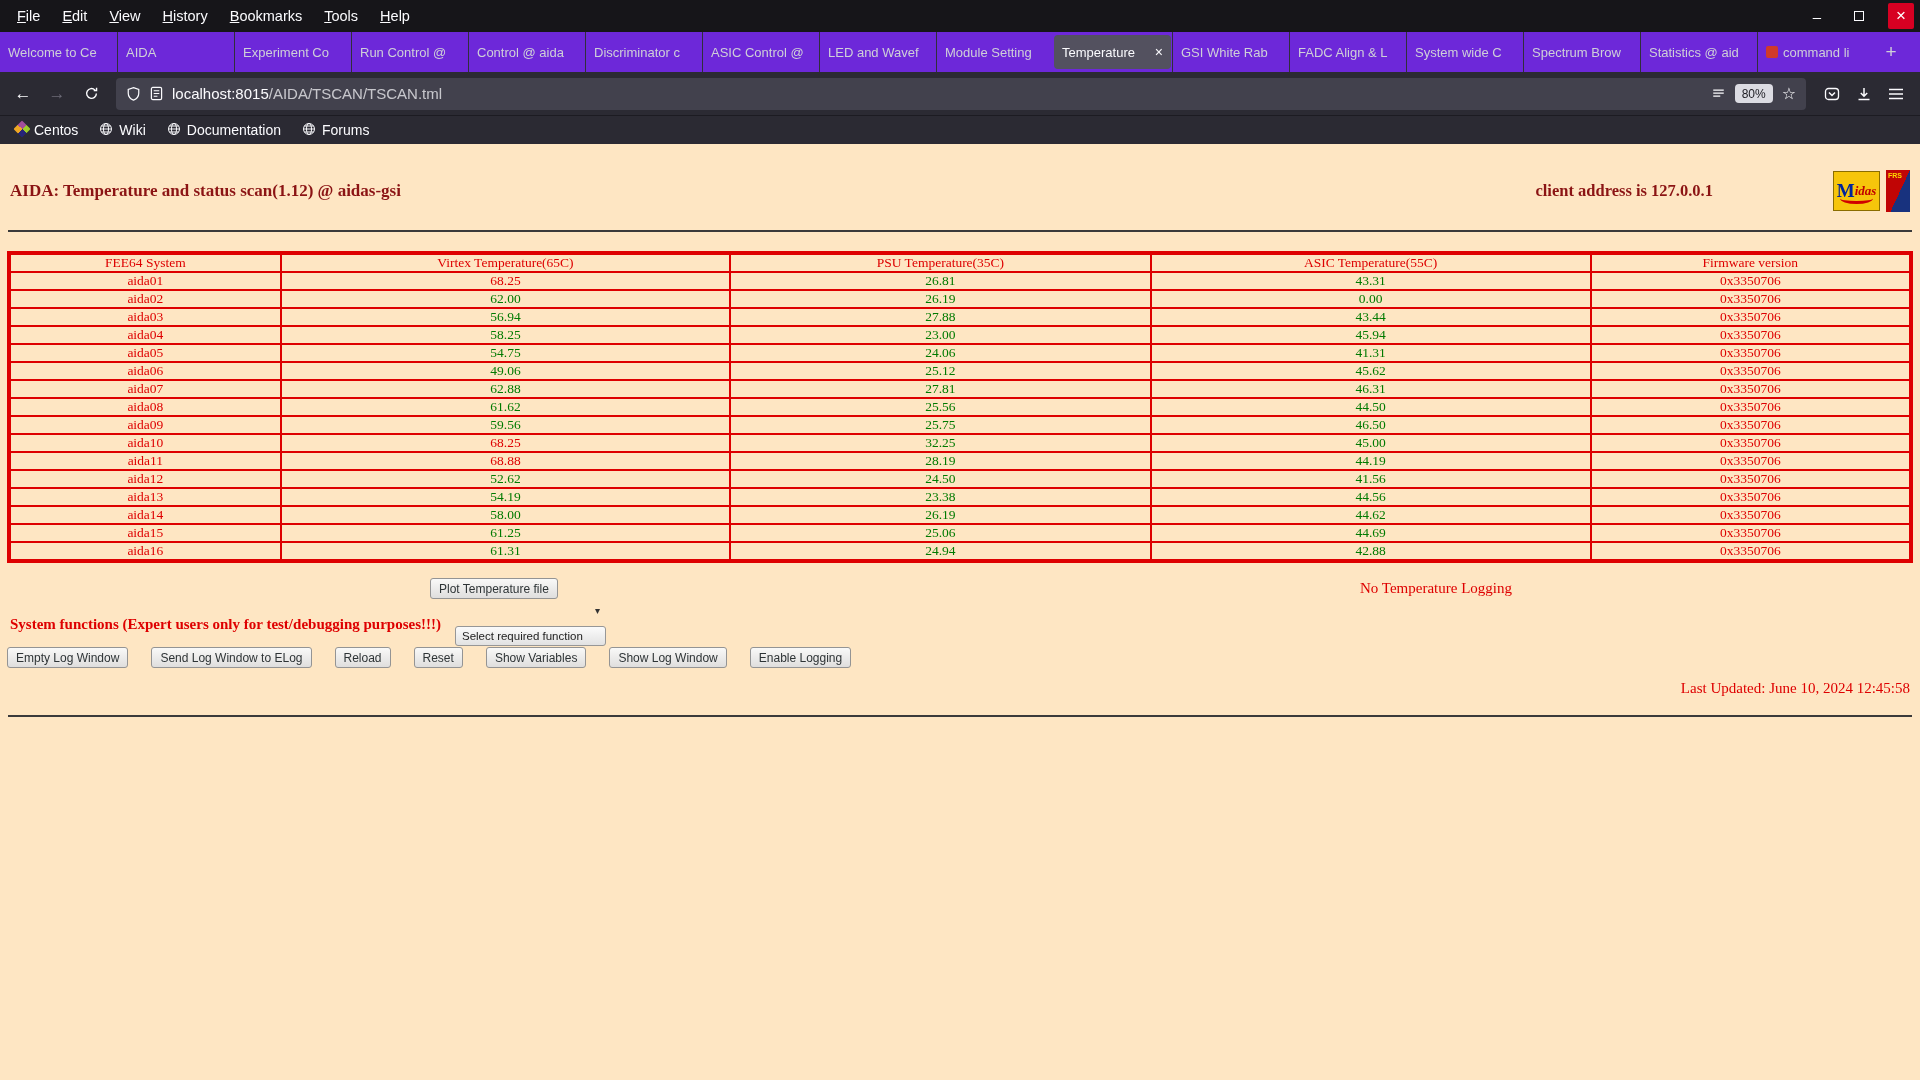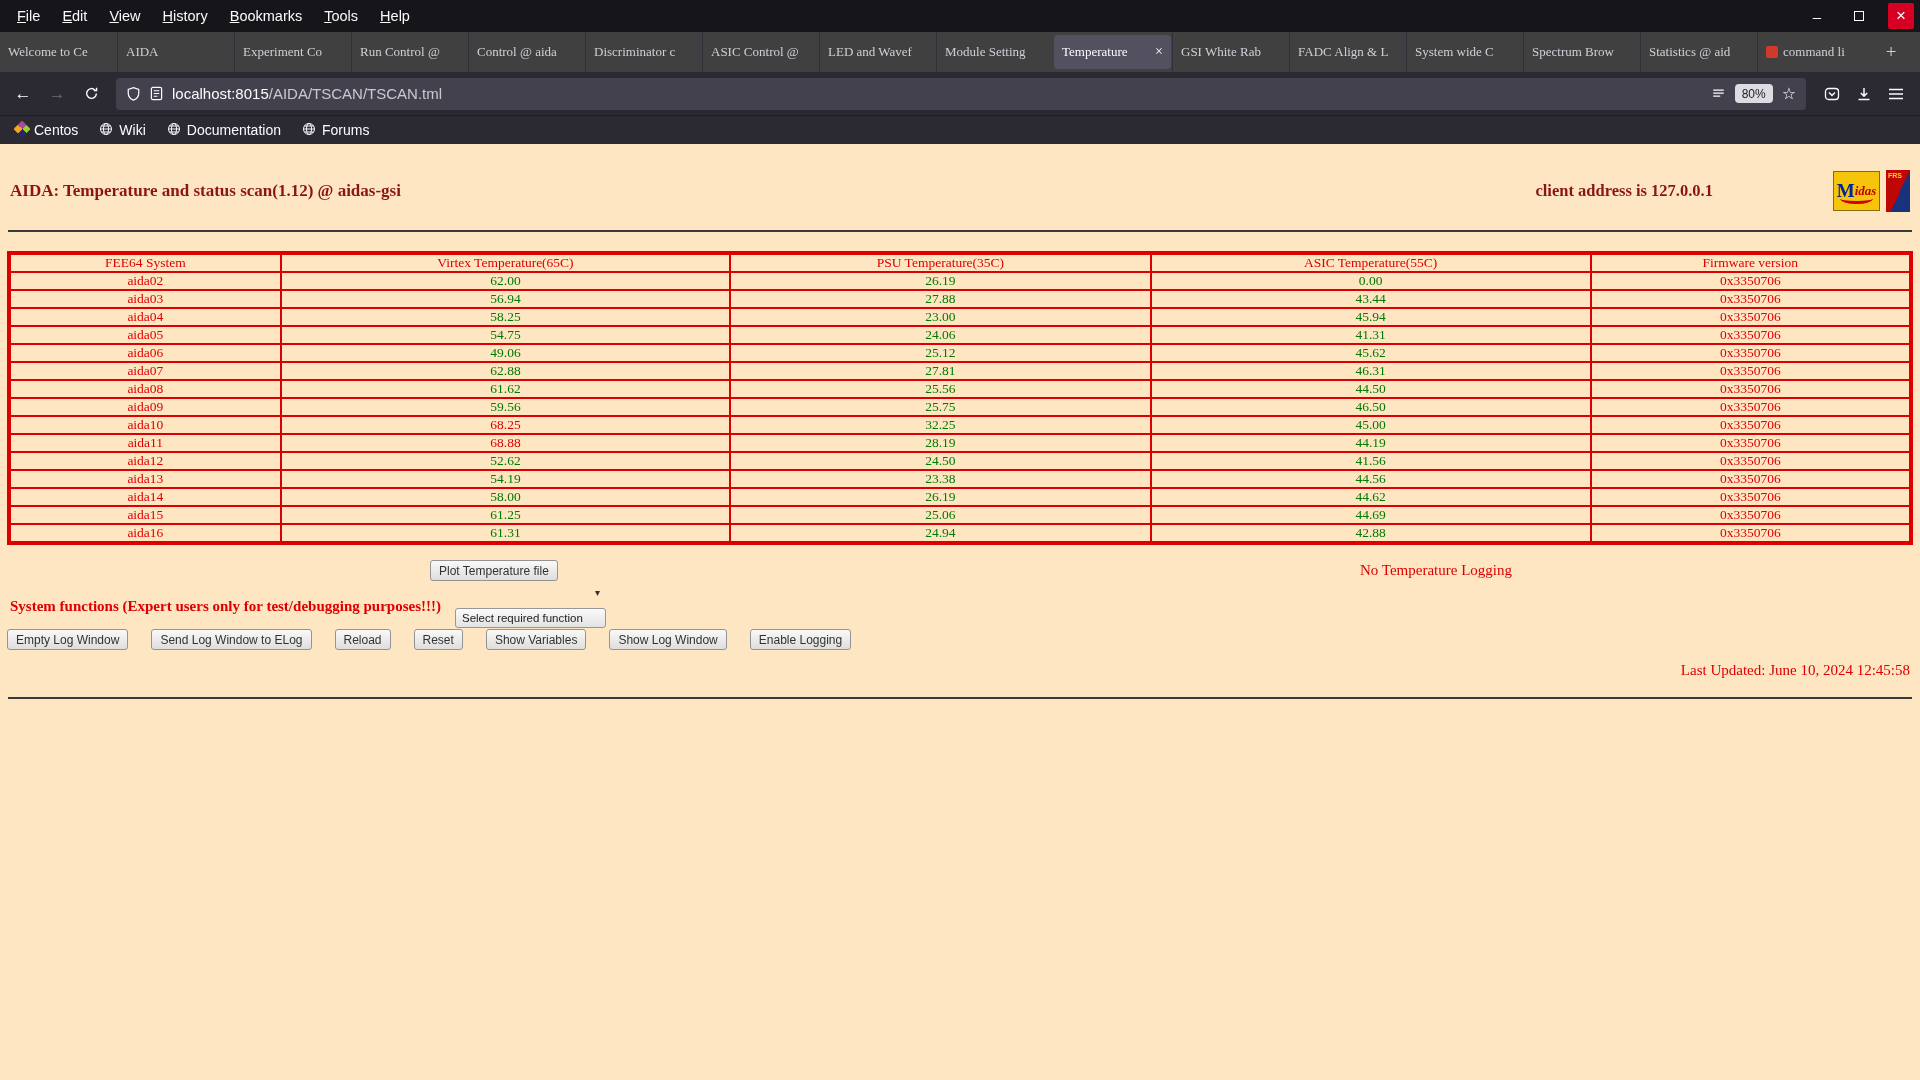--- a/index.html
+++ b/index.html
@@ -13,21 +13,21 @@
   
   .titlebar { height:32px; background:#161519; display:flex; align-items:center; color:#fbfbfe; }
   .menus { display:flex; align-items:center; padding-left:6px; }
   .menu-item { padding:0 11px; font-size:14.5px; line-height:32px; cursor:default; }
   .win-controls { margin-left:auto; display:flex; align-items:center; gap:16px; padding-right:6px; }
   .wc { width:26px; height:26px; display:flex; align-items:center; justify-content:center; font-size:15px; }
   .maxbox { width:10px; height:10px; border:1.5px solid #fbfbfe; display:inline-block; }
   .wc.close { background:#d70022; color:#fff; border-radius:2px; font-size:17px; }
 
   
-  .tabbar { height:40px; background:#404040; display:flex; align-items:stretch;font-family:Liberation Serif, serif; }
+  .tabbar { height:40px; background:#6d28d9; display:flex; align-items:stretch; }
   .tabstrip { display:flex; }
   .tab { width:117px; display:flex; align-items:center; gap:5px; padding:0 8px; font-size:13px;
          color:#cfcfd8; overflow:hidden; white-space:nowrap; height:40px; position:relative; }
   .tab + .tab { border-left:1px solid #302f3a; }
   .tab.active { background:#53515f; border-radius:4px; height:34px; align-self:center; color:#fbfbfe; border-left:none; margin:0 1px;justify-content:space-between; }
   .tab-label { flex:1; overflow:hidden; }
   .tab-close { font-size:14px; color:#fbfbfe; padding-left:2px; }
   .term-ic { width:12px; height:12px; min-width:12px; background:#d03a2b; border-radius:2px; display:inline-block; }
   .newtab { width:34px; display:flex; align-items:center; justify-content:center; font-size:19px; color:#cfcfd8; }
 
@@ -276,20 +276,27 @@
         <tr>
           <th>FEE64 System</th>
           <th>Virtex Temperature(65C)</th>
           <th>PSU Temperature(35C)</th>
           <th>ASIC Temperature(55C)</th>
           <th>Firmware version</th>
         </tr>
       </thead>
     <tbody>
         <tr>
+          <td class="c-red">aida01</td>
+          <td class="c-red">68.25</td>
+          <td class="c-green">26.81</td>
+          <td class="c-green">43.31</td>
+          <td class="c-red">0x3350706</td>
+        </tr>
+        <tr>
           <td class="c-red">aida02</td>
           <td class="c-green">62.00</td>
           <td class="c-green">26.19</td>
           <td class="c-green">0.00</td>
           <td class="c-red">0x3350706</td>
         </tr>
         <tr>
           <td class="c-red">aida03</td>
           <td class="c-green">56.94</td>
           <td class="c-green">27.88</td>

